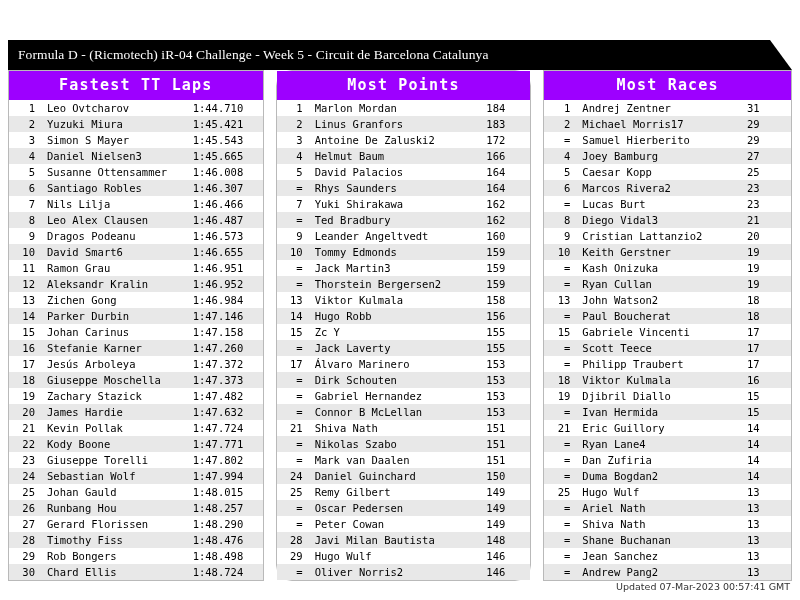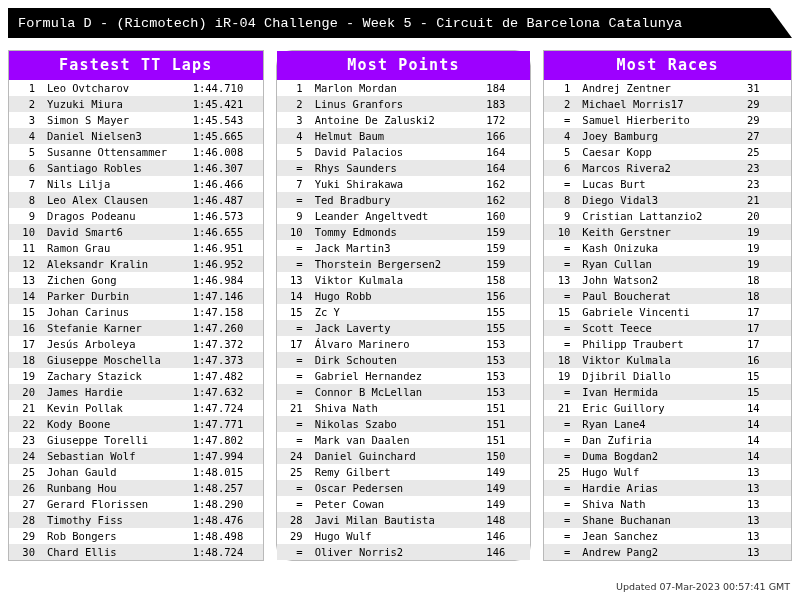--- a/index.html
+++ b/index.html
@@ -23,42 +23,42 @@
   }
   
   .title-bar {
     position: relative;
     height: 30px;
     background: #000000;
     color: #ffffff;
     display: flex;
     align-items: center;
     padding-left: 10px;
-    font-family: Liberation Mono, monospace;
+    font-family: Liberation Serif, serif;
     font-size: 13.5px;
     letter-spacing: 0.1px;
     overflow: hidden;
+    margin-top: 32px;
   }
   .title-bar .title-text {
     white-space: nowrap;
   }
   .title-notch {
     position: absolute;
     top: 0;
     right: 0;
     width: 0;
     height: 0;
     border-top: 30px solid #ffffff;
     border-left: 22px solid transparent;
   }
   
   .columns {
     display: flex;
     gap: 12px;
-    margin-top: 12px;
   }
   .col {
     border: 1px solid #b9b9b9;
     background: #ffffff;
     box-sizing: border-box;
   }
   .col-laps { width: 257px; }
   .col-points { width: 257px; border-radius: 16px; }
   .col-races { width: 250px; }
   .col-header {
@@ -565,21 +565,21 @@
               <td class="c-name">Duma Bogdan2</td>
               <td class="c-val-num">14</td>
             </tr>
             <tr>
               <td class="c-pos">25</td>
               <td class="c-name">Hugo Wulf</td>
               <td class="c-val-num">13</td>
             </tr>
             <tr class="alt">
               <td class="c-pos">=</td>
-              <td class="c-name">Hardie Arias</td>
+              <td class="c-name">Ariel Nath</td>
               <td class="c-val-num">13</td>
             </tr>
             <tr>
               <td class="c-pos">=</td>
               <td class="c-name">Shiva Nath</td>
               <td class="c-val-num">13</td>
             </tr>
             <tr class="alt">
               <td class="c-pos">=</td>
               <td class="c-name">Shane Buchanan</td>

